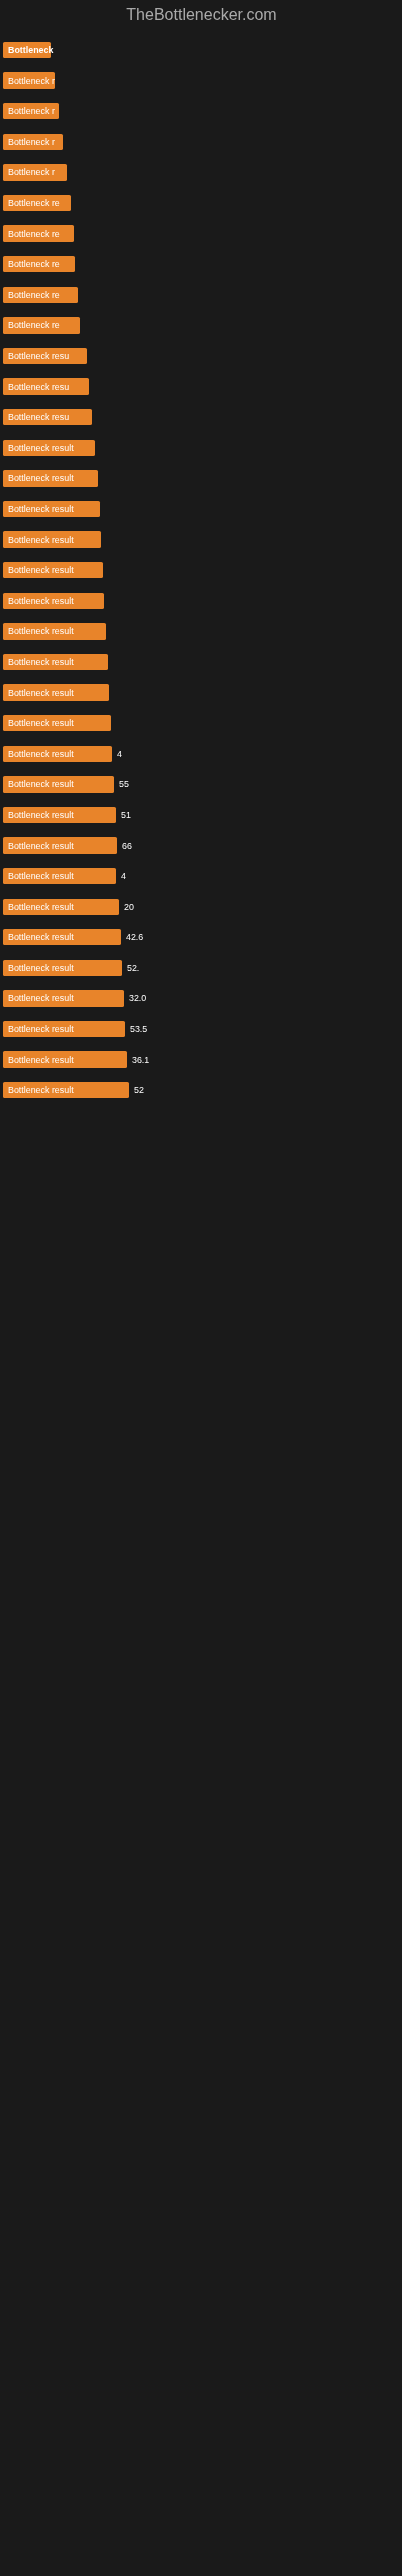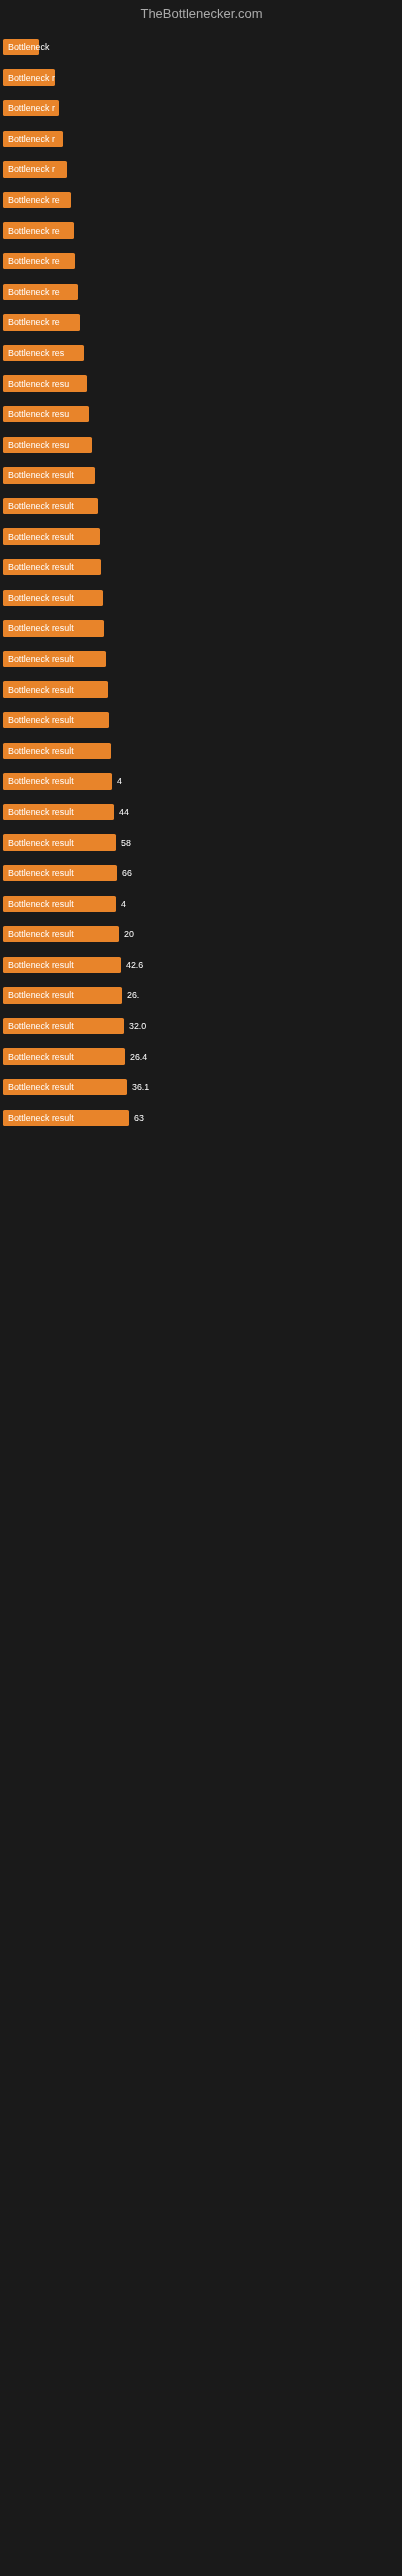--- a/index.html
+++ b/index.html
@@ -10,21 +10,21 @@
     body {
       background-color: #1a1a1a;
       font-family: Arial, sans-serif;
       width: 403px;
       min-height: 2576px;
     }
     .header {
       text-align: center;
       padding: 6.4px 0 3.2px 0;
       color: #aaa;
-      font-size: 13px;
+      font-size: 16px;
       background: #1a1a1a;
     }
     .chart-area {
       position: relative;
       padding: 8px 0;
     }
     .bar-row {
       display: flex;
       align-items: center;
       margin-bottom: 1.6px;
@@ -57,21 +57,21 @@
 
 <div>
   <div class="header">
     <span>TheBottlenecker.com</span>
   </div>
 </div>
 
 <div class="chart-area">
 <div class="bar-row">
       <div class="bar-container">
-        <span class="bar-label" style="width: 36px;">Bottleneck</span>
+        <span class="bar-label" style="width: 48px; font-weight: bold;">Bottleneck</span>
       </div>
     </div>
     <div class="bar-row">
       <div class="bar-container">
         <span class="bar-label" style="width: 52px;">Bottleneck r</span>
       </div>
     </div>
     <div class="bar-row">
       <div class="bar-container">
         <span class="bar-label" style="width: 56px;">Bottleneck r</span>
@@ -103,25 +103,20 @@
       </div>
     </div>
     <div class="bar-row">
       <div class="bar-container">
         <span class="bar-label" style="width: 75px;">Bottleneck re</span>
       </div>
     </div>
     <div class="bar-row">
       <div class="bar-container">
         <span class="bar-label" style="width: 77px;">Bottleneck re</span>
-      </div>
-    </div>
-    <div class="bar-row">
-      <div class="bar-container">
-        <span class="bar-label" style="width: 81px;">Bottleneck res</span>
       </div>
     </div>
     <div class="bar-row">
       <div class="bar-container">
         <span class="bar-label" style="width: 84px;">Bottleneck resu</span>
       </div>
     </div>
     <div class="bar-row">
       <div class="bar-container">
         <span class="bar-label" style="width: 86px;">Bottleneck resu</span>
@@ -184,27 +179,27 @@
     </div>
     <div class="bar-row">
       <div class="bar-container">
         <span class="bar-label" style="width: 109px;">Bottleneck result</span>
         <span class="bar-value">4</span>
       </div>
     </div>
     <div class="bar-row">
       <div class="bar-container">
         <span class="bar-label" style="width: 111px;">Bottleneck result</span>
-        <span class="bar-value">44</span>
+        <span class="bar-value">55</span>
       </div>
     </div>
     <div class="bar-row">
       <div class="bar-container">
         <span class="bar-label" style="width: 113px;">Bottleneck result</span>
-        <span class="bar-value">58</span>
+        <span class="bar-value">51</span>
       </div>
     </div>
     <div class="bar-row">
       <div class="bar-container">
         <span class="bar-label" style="width: 114px;">Bottleneck result</span>
         <span class="bar-value">66</span>
       </div>
     </div>
     <div class="bar-row">
       <div class="bar-container">
@@ -220,41 +215,41 @@
     </div>
     <div class="bar-row">
       <div class="bar-container">
         <span class="bar-label" style="width: 118px;">Bottleneck result</span>
         <span class="bar-value">42.6</span>
       </div>
     </div>
     <div class="bar-row">
       <div class="bar-container">
         <span class="bar-label" style="width: 119px;">Bottleneck result</span>
-        <span class="bar-value">26.</span>
+        <span class="bar-value">52.</span>
       </div>
     </div>
     <div class="bar-row">
       <div class="bar-container">
         <span class="bar-label" style="width: 121px;">Bottleneck result</span>
         <span class="bar-value">32.0</span>
       </div>
     </div>
     <div class="bar-row">
       <div class="bar-container">
         <span class="bar-label" style="width: 122px;">Bottleneck result</span>
-        <span class="bar-value">26.4</span>
+        <span class="bar-value">53.5</span>
       </div>
     </div>
     <div class="bar-row">
       <div class="bar-container">
         <span class="bar-label" style="width: 124px;">Bottleneck result</span>
         <span class="bar-value">36.1</span>
       </div>
     </div>
     <div class="bar-row">
       <div class="bar-container">
         <span class="bar-label" style="width: 126px;">Bottleneck result</span>
-        <span class="bar-value">63</span>
+        <span class="bar-value">52</span>
       </div>
     </div>
   </div>
 
 
 </body></html>

